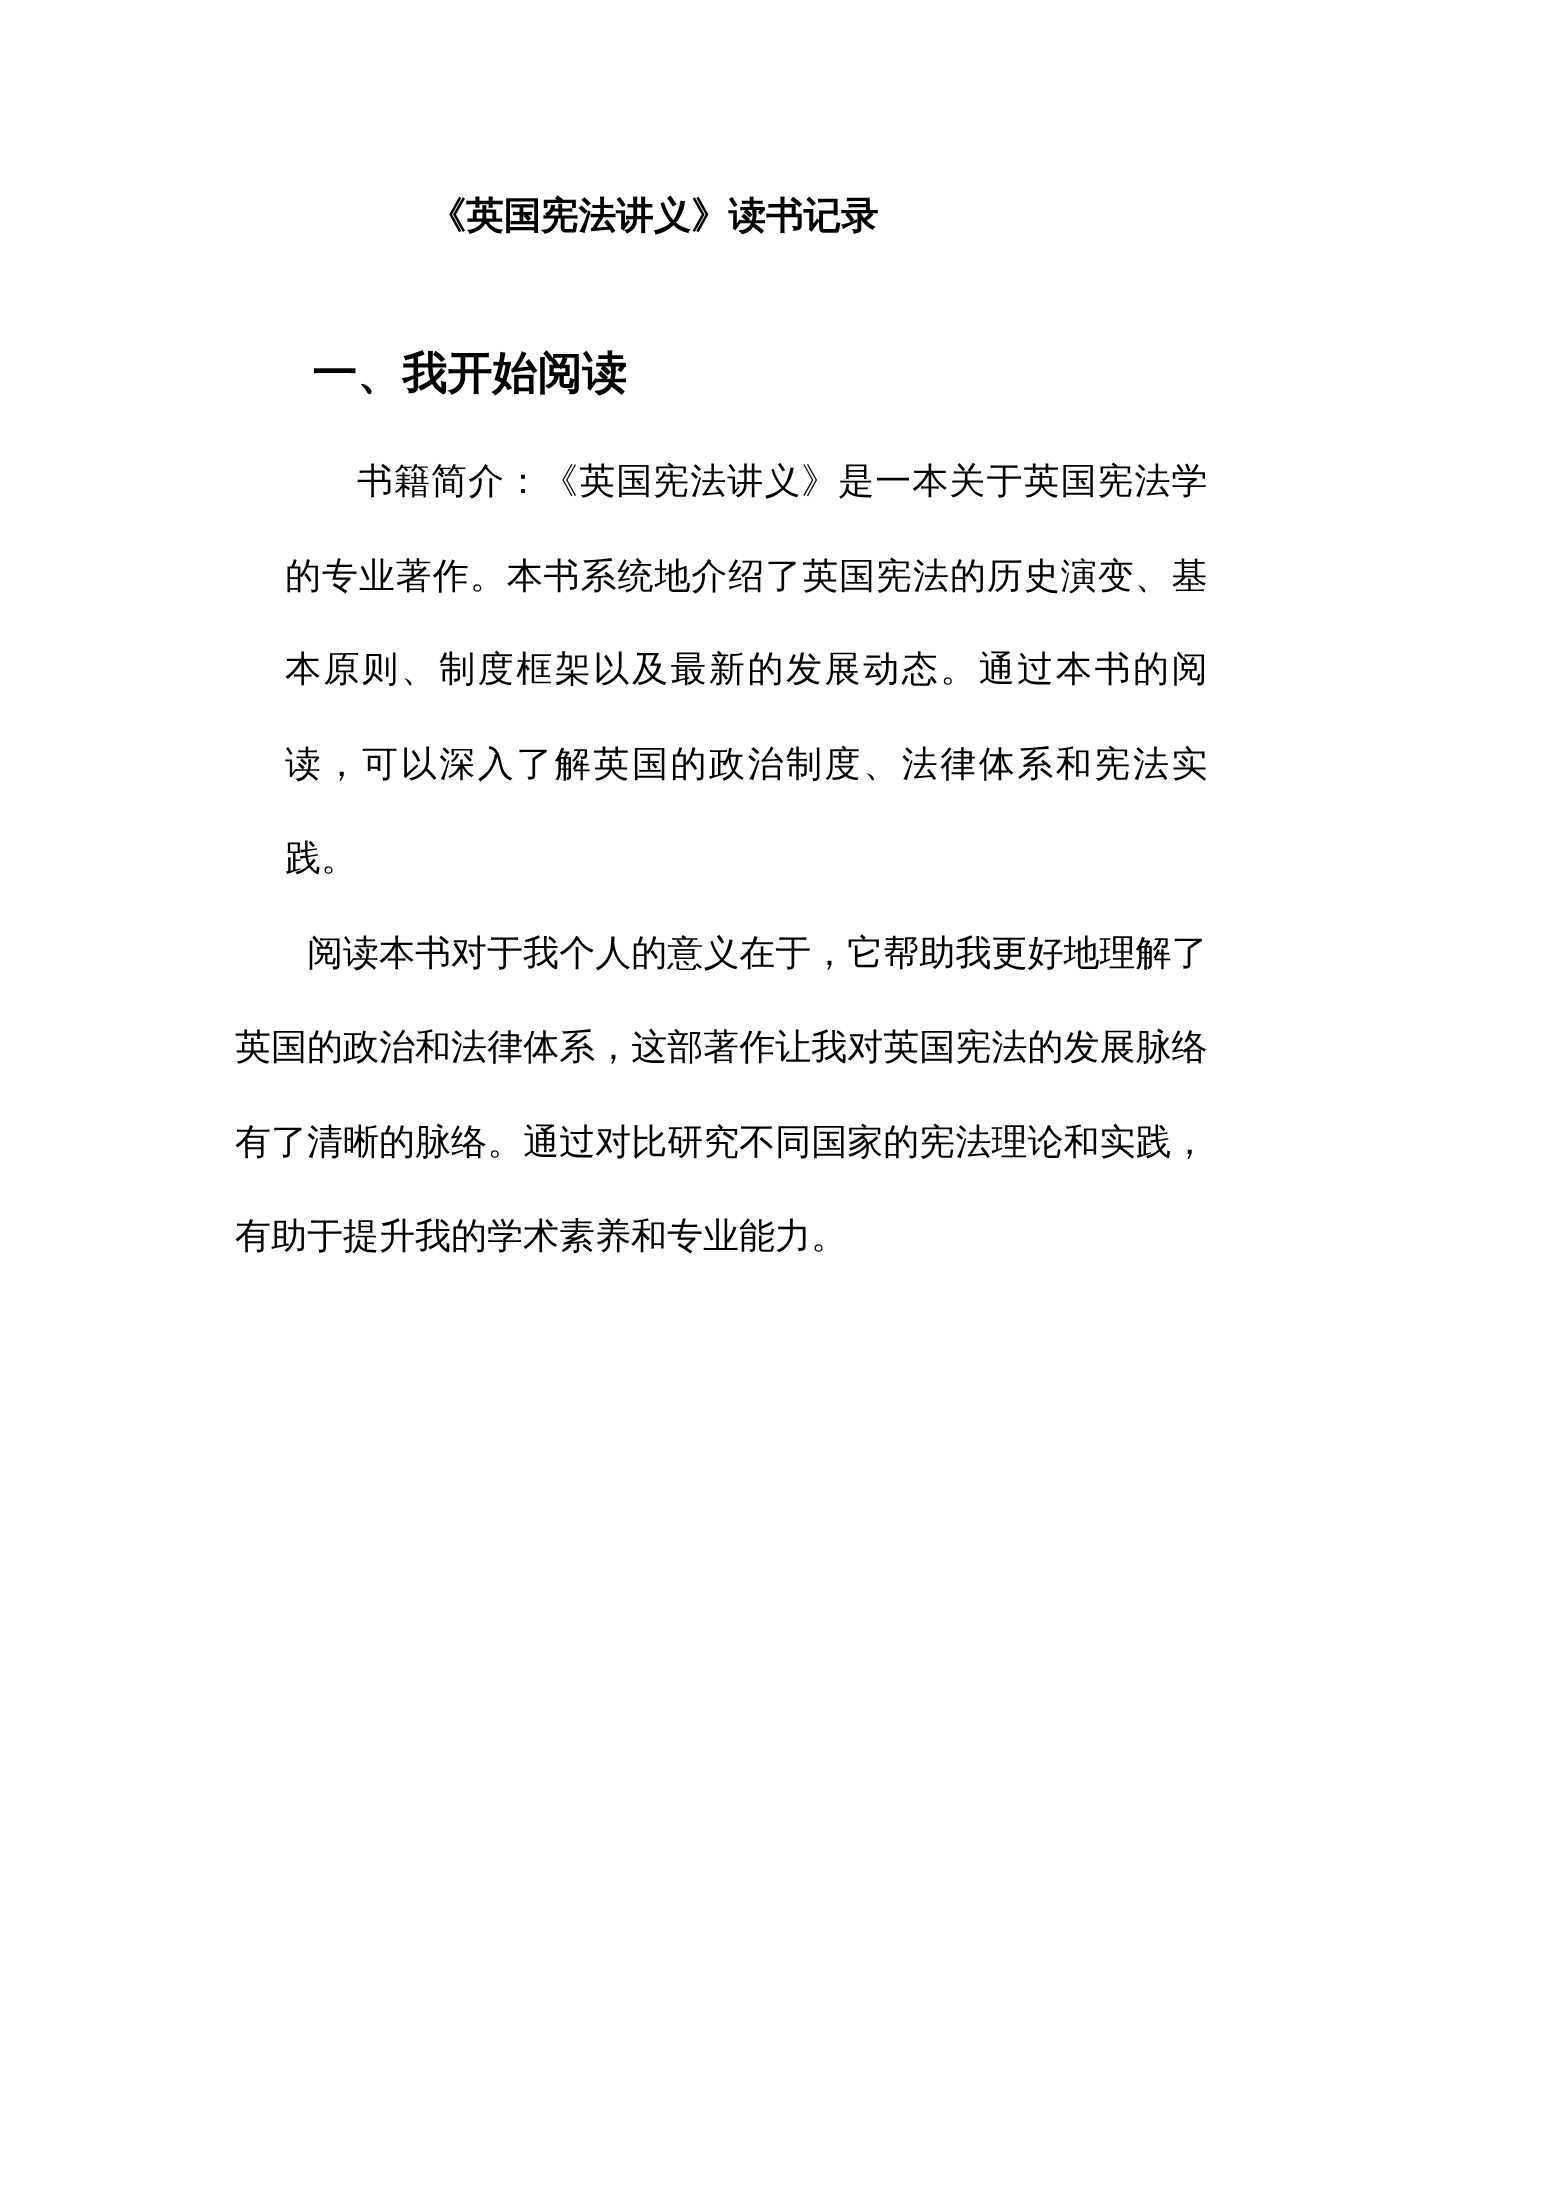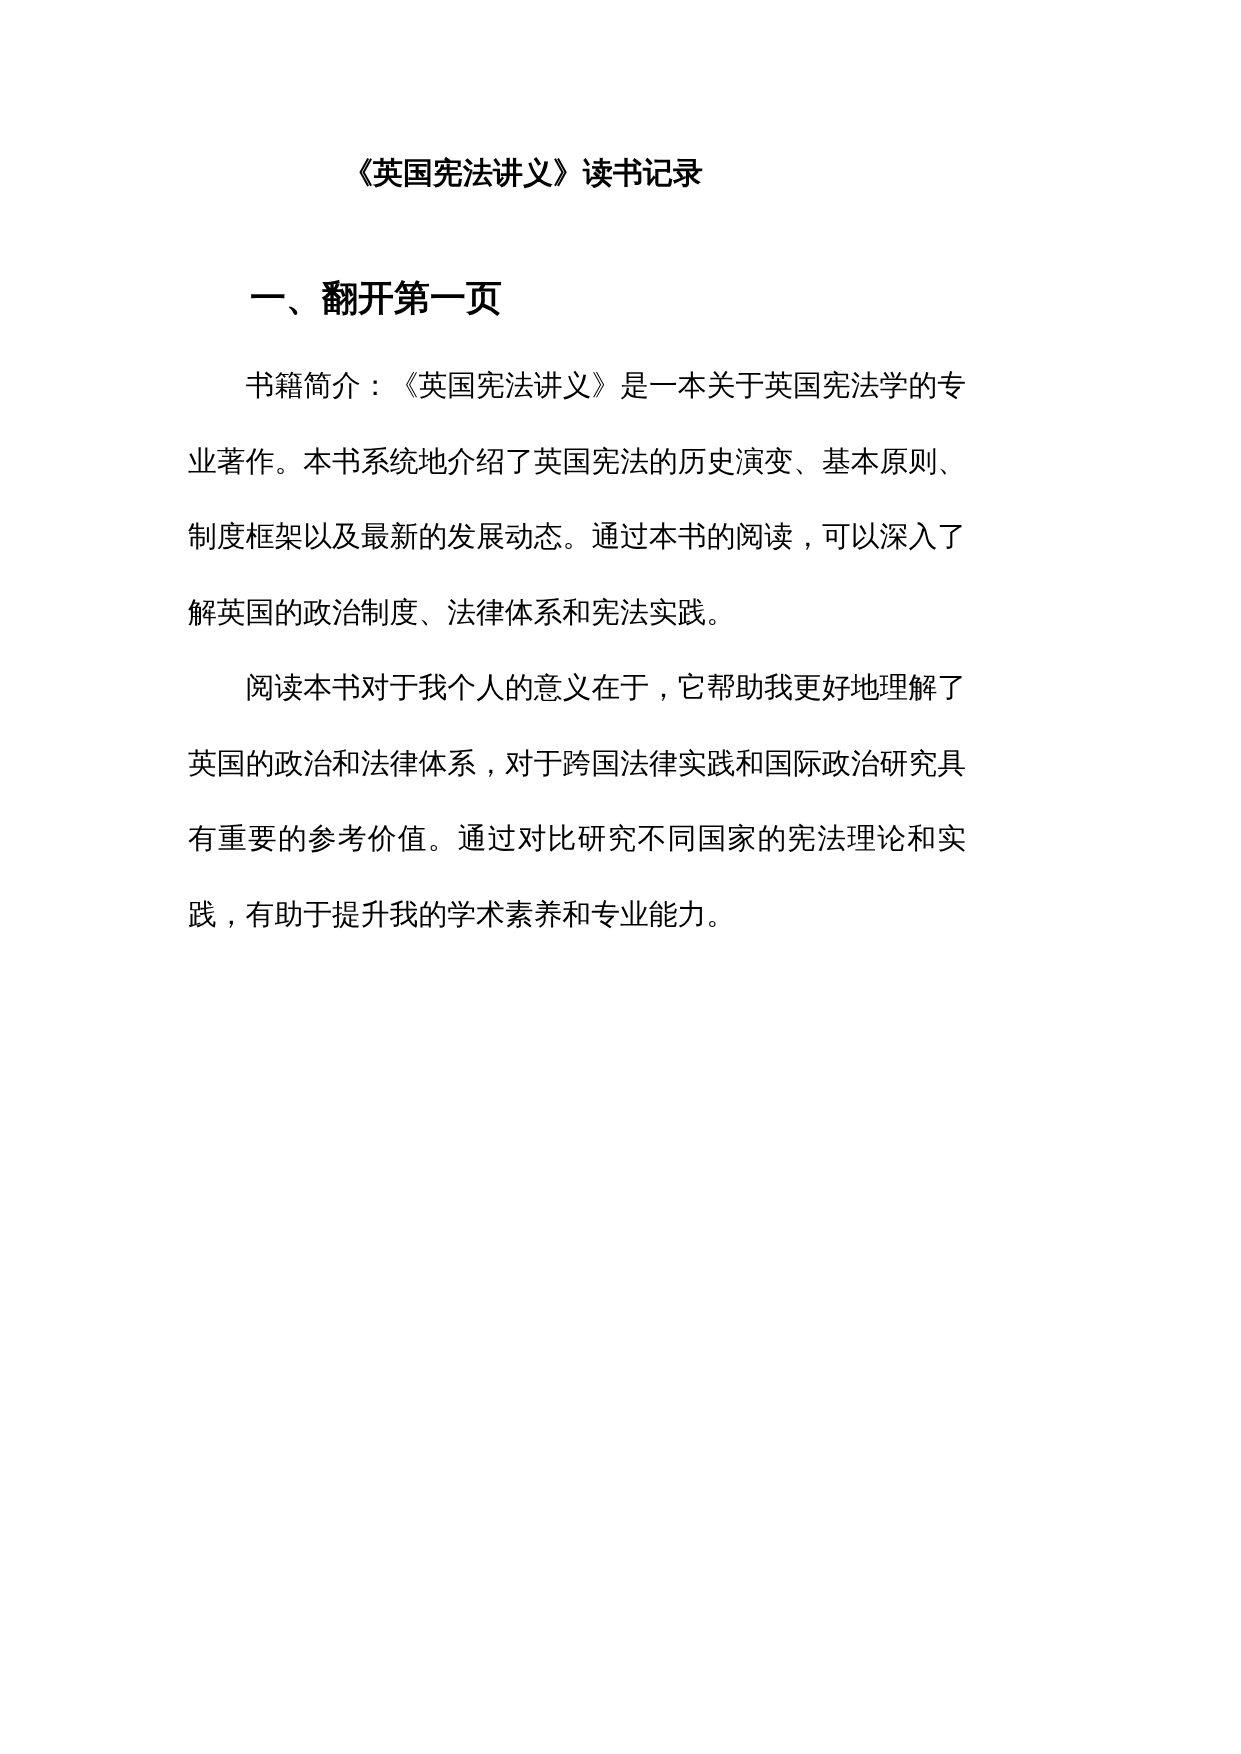--- a/index.html
+++ b/index.html
@@ -48,32 +48,32 @@
   }
   .body-para {
     margin: 0;
     padding: 0;
     font-size: 28.8px;
     line-height: 75.5px;
     text-align: justify;
     text-indent: 2em;
     font-family: "Liberation Serif", "DejaVu Serif", serif;
   }
-  .body-para.first-after-h1 { margin-top: 26px; }
+  .body-para.first-after-h1 { margin-top: 26px; margin-left: 40px; }
   .body-para.first-after-h2 { margin-top: 14px; }
 </style>
 </head>
 <body>
 
 <div class="page">
 
   <h1 class="doc-title">《英国宪法讲义》读书记录</h1>
 
   <section>
-    <h2 class="h-major">一、翻开第一页</h2>
+    <h2 class="h-major">一、我开始阅读</h2>
 
     <p class="body-para first-after-h1">书籍简介：《英国宪法讲义》是一本关于英国宪法学的专业著作。本书系统地介绍了英国宪法的历史演变、基本原则、制度框架以及最新的发展动态。通过本书的阅读，可以深入了解英国的政治制度、法律体系和宪法实践。</p>
 
-    <p class="body-para">阅读本书对于我个人的意义在于，它帮助我更好地理解了英国的政治和法律体系，对于跨国法律实践和国际政治研究具有重要的参考价值。通过对比研究不同国家的宪法理论和实践，有助于提升我的学术素养和专业能力。</p>
+    <p class="body-para">阅读本书对于我个人的意义在于，它帮助我更好地理解了英国的政治和法律体系，这部著作让我对英国宪法的发展脉络有了清晰的脉络。通过对比研究不同国家的宪法理论和实践，有助于提升我的学术素养和专业能力。</p>
   </section>
 
 
 </div>
 
 </body></html>

